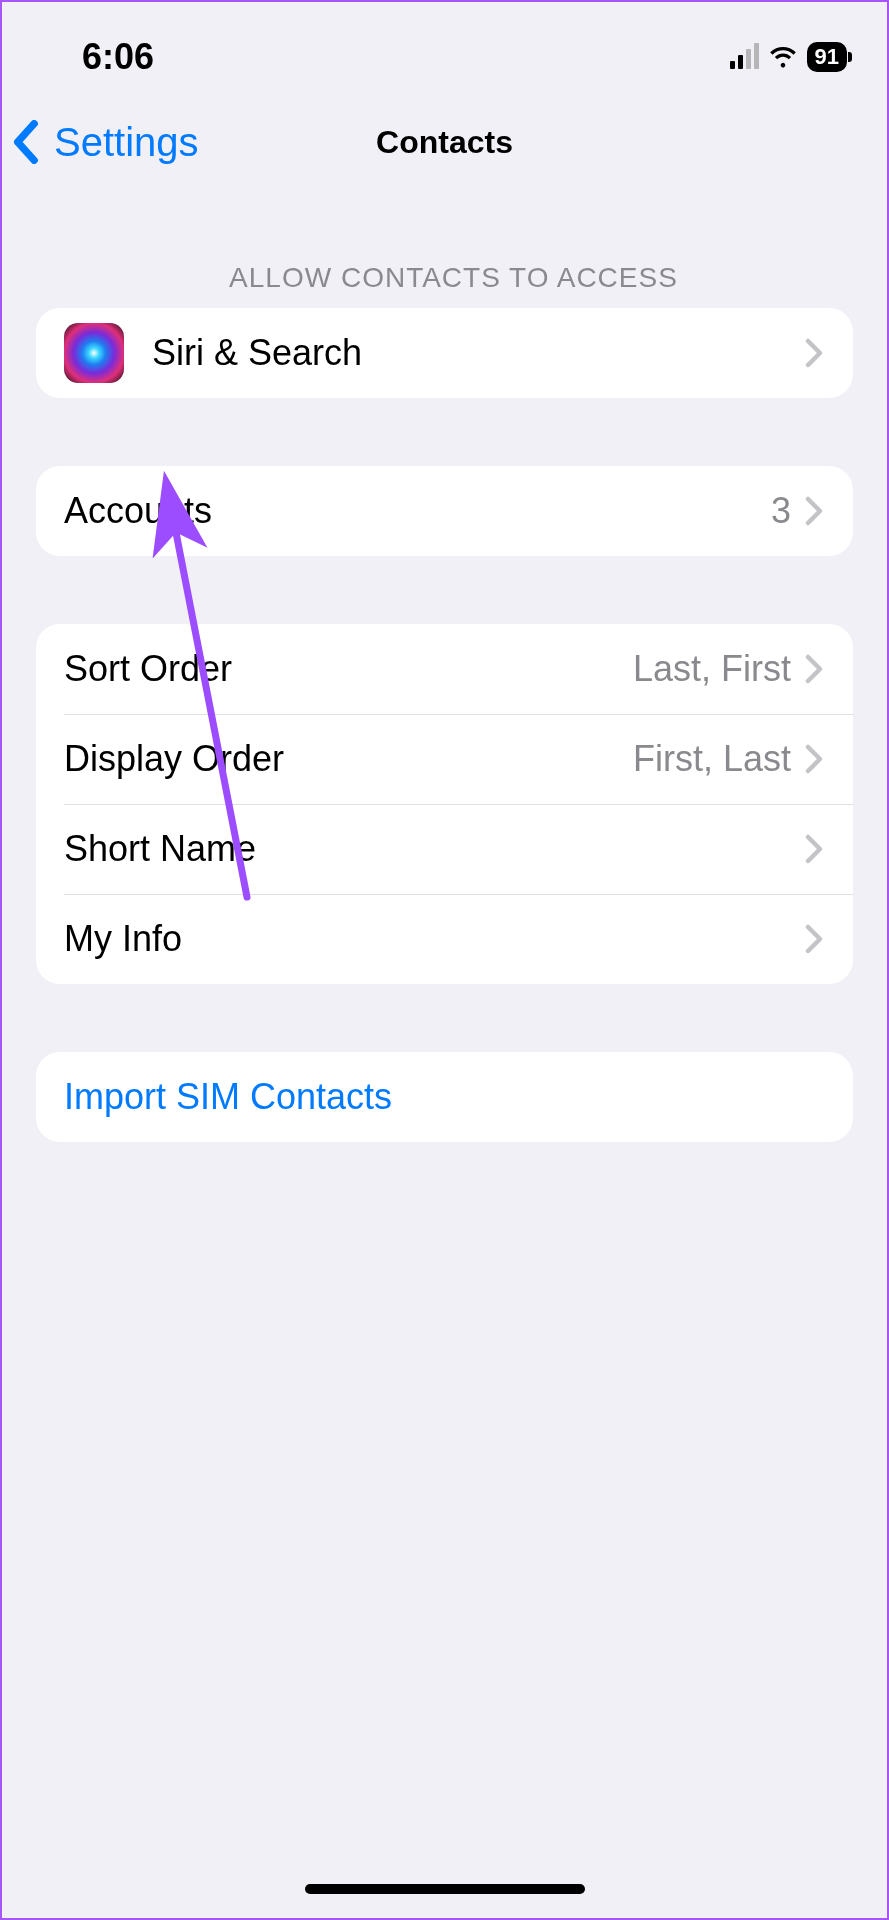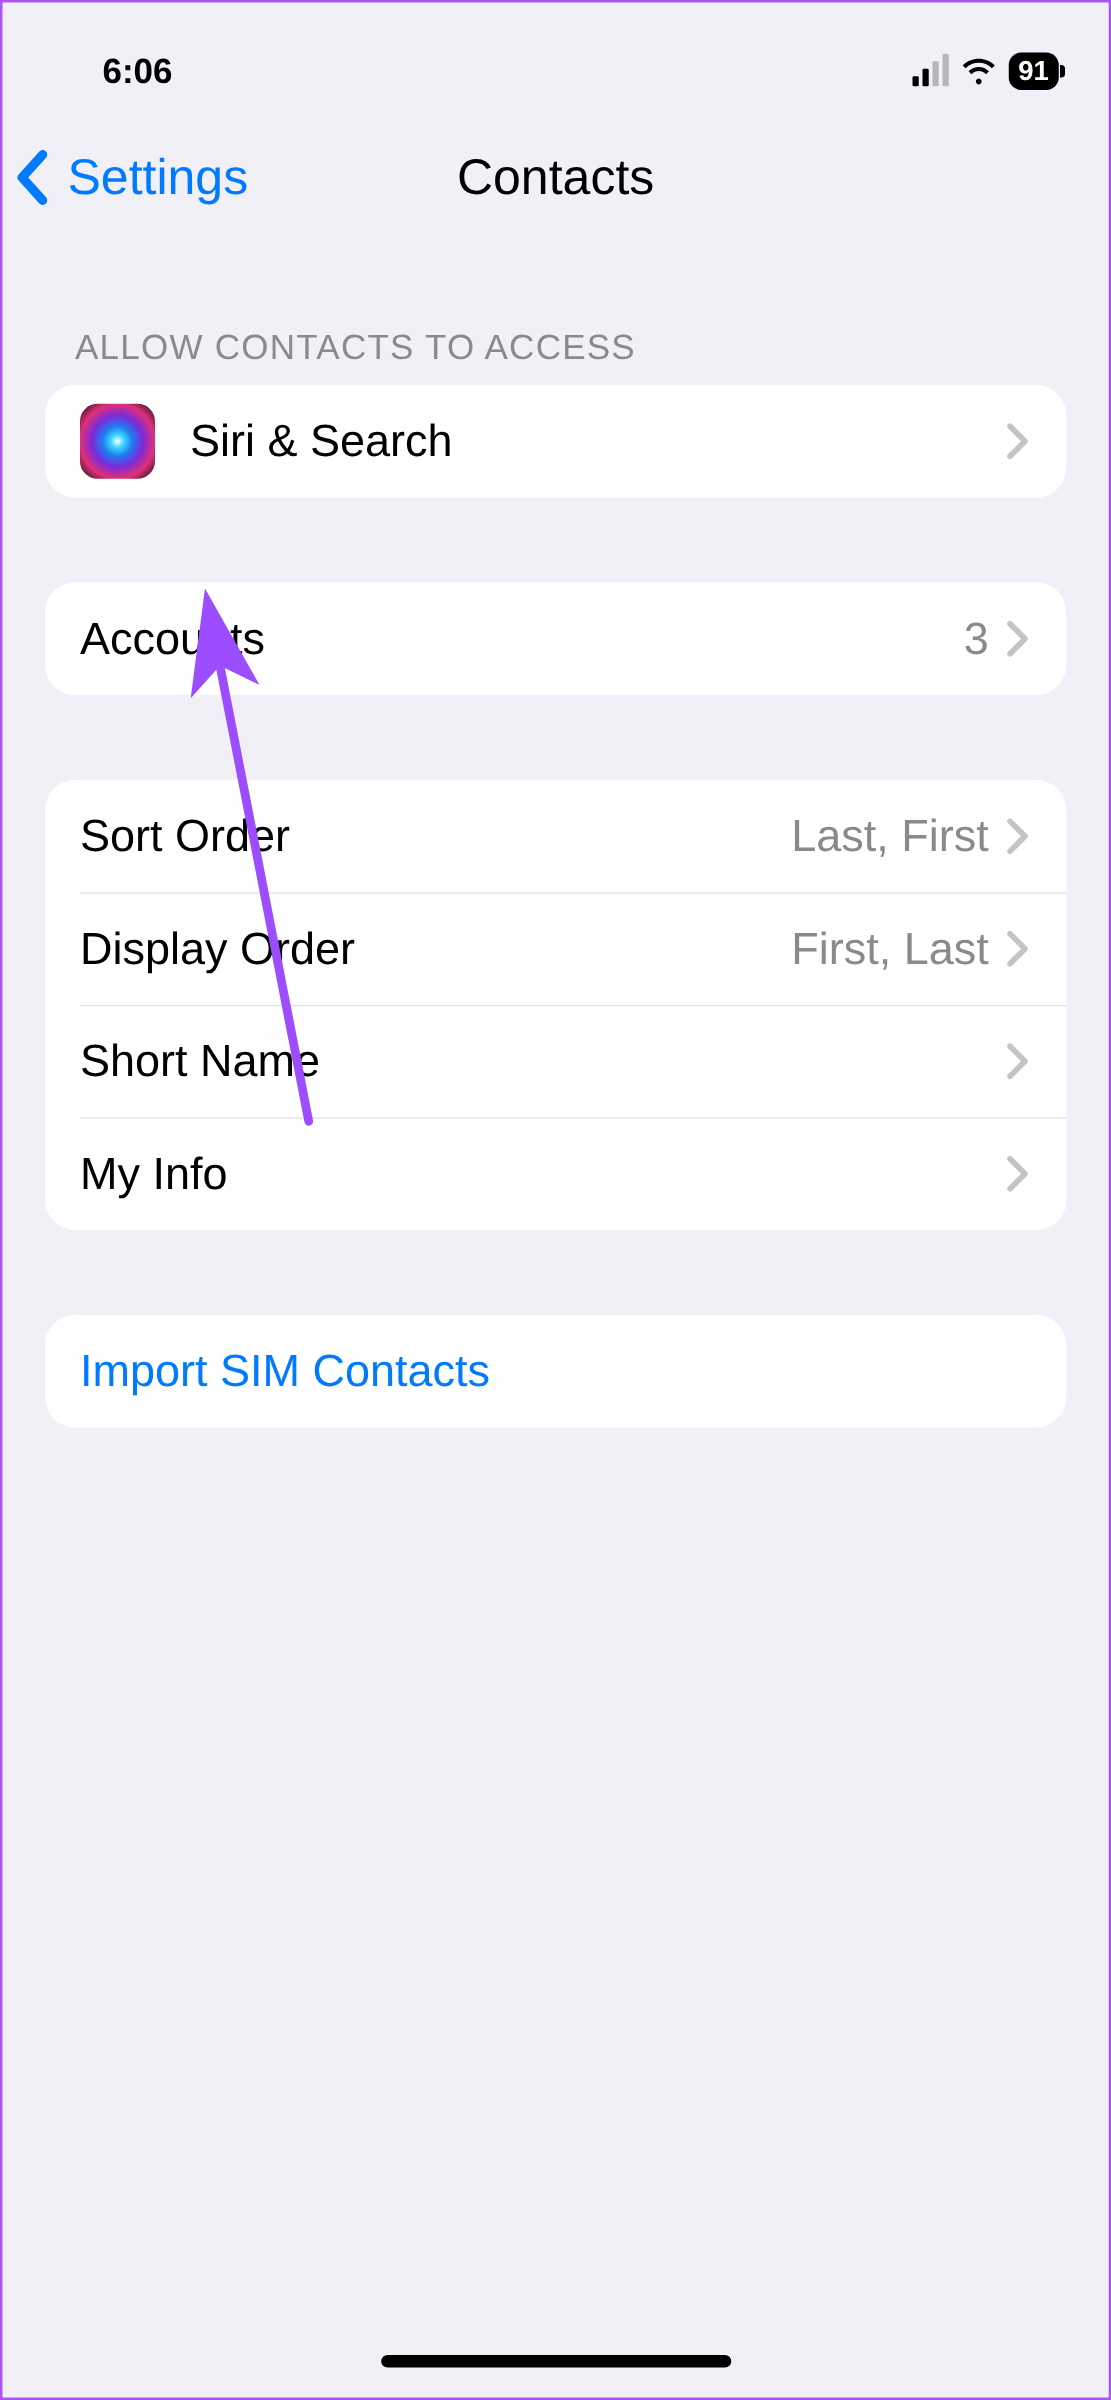--- a/index.html
+++ b/index.html
@@ -21,21 +21,21 @@
 
   
   .status-bar {
     display: flex;
     justify-content: space-between;
     align-items: center;
     padding: 30px 40px 10px 80px;
     height: 90px;
   }
   .status-time {
-    font-size: 28px;
+    font-size: 36px;
     font-weight: 700;
     color: #000;
   }
   .status-right {
     display: flex;
     align-items: center;
     gap: 10px;
   }
   .signal-icon { display:flex; align-items:flex-end; gap:3px; height:24px; }
   .signal-icon span { display:block; width:5px; background:#000; border-radius:1px; }
@@ -63,27 +63,28 @@
     display:flex; align-items:center;
   }
   .back {
     position:absolute; left:10px;
     display:flex; align-items:center; gap:16px;
     color:#007aff; font-size:40px;
   }
   .back svg{ width:26px; height:44px; }
   .nav-title {
     width:100%; text-align:center;
-    font-size:40px; font-weight:400; color:#000;
+    font-size:32px; font-weight:700; color:#000;
   }
 
   
   .section-header {
     color:#8a8a8e; font-size:28px; letter-spacing:1px;
     padding: 70px 40px 14px 58px;
+    text-align: center;
   }
   .group {
     background:#fff; border-radius:24px;
     margin:0 34px;
     overflow:hidden;
   }
   .group + .group { margin-top: 68px; }
   .row {
     display:flex; align-items:center;
     padding: 0 30px 0 28px;

